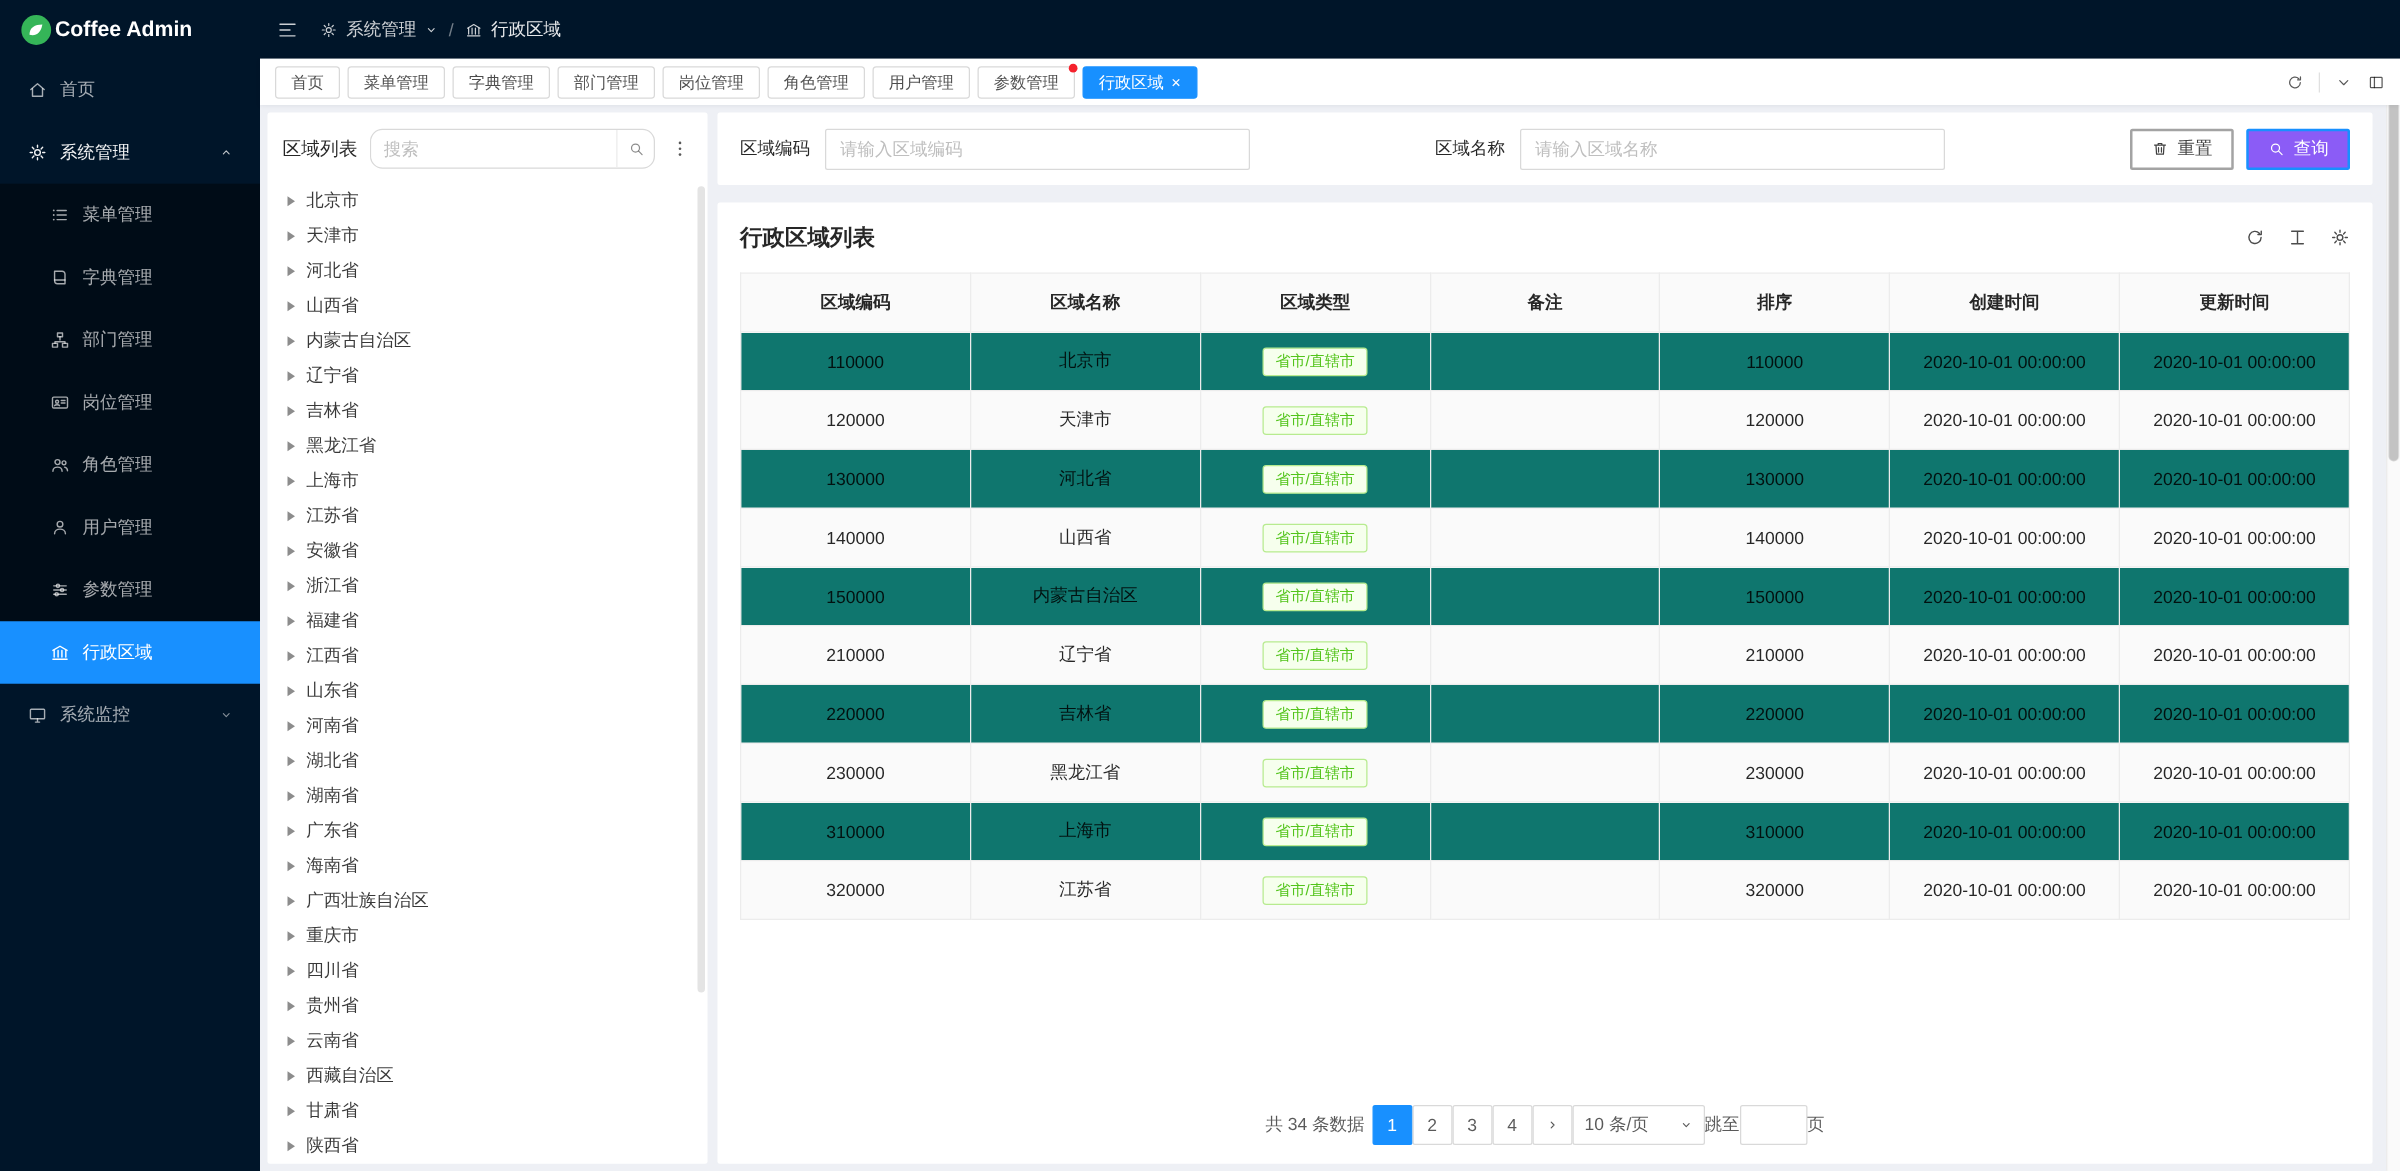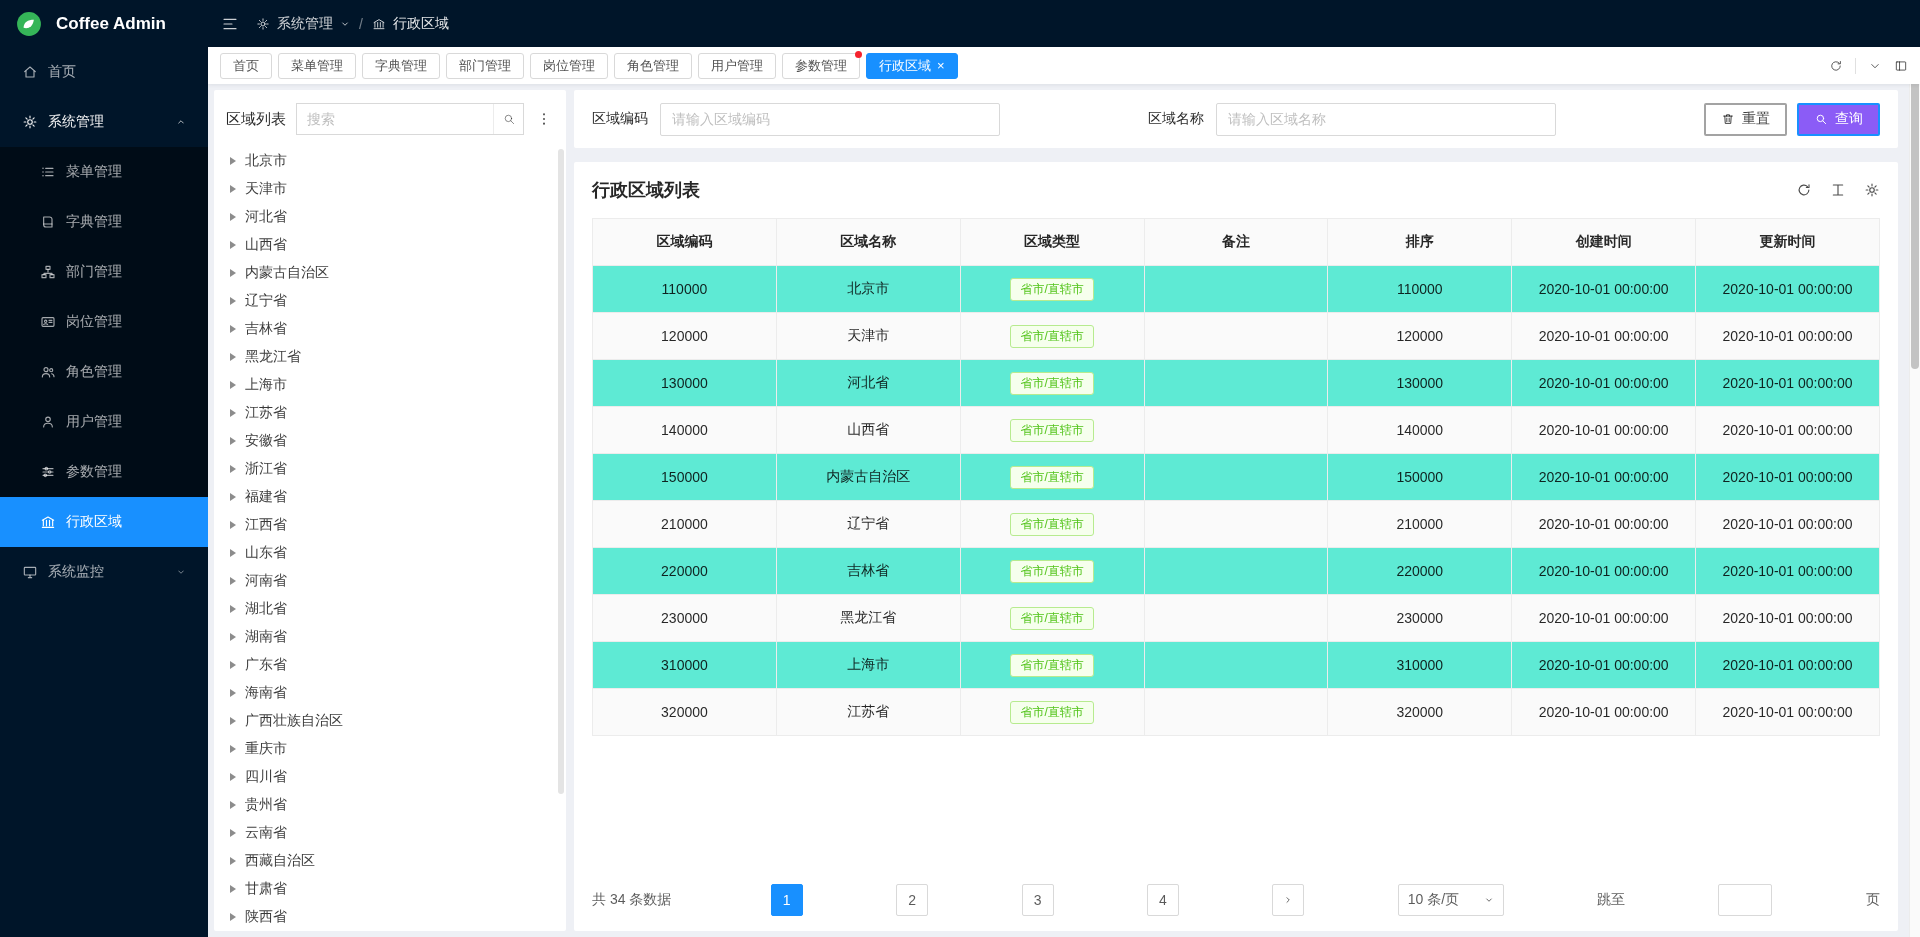--- a/index.html
+++ b/index.html
@@ -9,21 +9,21 @@
 
   
   .ic{width:16px;height:16px;fill:none;stroke:currentColor;stroke-width:1.7;
       stroke-linecap:round;stroke-linejoin:round;display:block}
   .ic.sm{width:14px;height:14px}
   .ic.xs{width:10px;height:10px;stroke-width:2.2}
 
   
   .sidebar{width:208px;flex-shrink:0;background:#001529;color:rgba(255,255,255,.65);
     display:flex;flex-direction:column;overflow:hidden}
-  .logo{height:47px;display:flex;align-items:center;gap:14px;padding:0 16px;cursor:pointer}
+  .logo{height:47px;display:flex;align-items:center;gap:2px;padding:0 16px;cursor:pointer}
   .logo svg{width:26px;height:26px;display:block}
   .logo-text{color:#fff;font-weight:bold;font-size:17px;white-space:nowrap}
   .menu{flex:1}
   .menu-item{height:50px;display:flex;align-items:center;gap:10px;padding:0 22px;
     cursor:pointer;font-size:14px;white-space:nowrap}
   .menu-item .chev{margin-left:auto;opacity:.8}
   .menu-item.open{color:rgba(255,255,255,.95)}
   .submenu{background:#000c17}
   .submenu .menu-item{padding-left:40px}
   .submenu .menu-item.active{background:#1890ff;color:#fff}
@@ -61,21 +61,21 @@
 
   
   .content{flex:1;display:flex;gap:8px;padding:6px 22px 6px 6px;overflow:hidden}
 
   
   .tree-panel{width:352px;flex-shrink:0;background:#fff;border-radius:2px;
     display:flex;flex-direction:column;overflow:hidden}
   .tree-head{display:flex;align-items:center;gap:10px;padding:13px 12px 10px}
   .tree-title{font-weight:normal;font-size:15px;white-space:nowrap}
   .tree-search{flex:1;display:flex;align-items:center;height:32px;
-    border:1px solid #d9d9d9;border-radius:0;overflow:hidden;background:#fff}
+    border:1px solid #d9d9d9;border-radius:10px;overflow:hidden;background:#fff}
   .tree-search input{flex:1;border:0;outline:none;padding:0 10px;font-size:14px;min-width:0}
   .search-suffix{width:30px;height:100%;display:flex;align-items:center;justify-content:center;
     color:rgba(0,0,0,.45);cursor:pointer;border-left:1px solid #ececec}
   .tree-more{color:rgba(0,0,0,.65);cursor:pointer;padding:2px}
   .tree-list{flex:1;overflow:hidden;padding:2px 14px 0 10px;position:relative}
   .tree-item{height:28px;display:flex;align-items:center;gap:9px;padding:0 6px;
     cursor:pointer;color:rgba(0,0,0,.78);font-size:14px;white-space:nowrap}
   .caret{width:0;height:0;border-left:6px solid rgba(0,0,0,.45);
     border-top:4px solid transparent;border-bottom:4px solid transparent;flex-shrink:0}
   .tree-thumb{position:absolute;right:2px;top:4px;width:6px;height:82%;
@@ -99,27 +99,27 @@
   .table-card{flex:1;background:#fff;border-radius:2px;margin-top:14px;
     display:flex;flex-direction:column;padding:0 18px;overflow:hidden}
   .table-head{display:flex;align-items:center;height:56px;flex-shrink:0}
   .table-title{font-weight:bold;font-size:18px}
   .table-tools{margin-left:auto;display:flex;gap:18px;color:rgba(0,0,0,.7)}
   .table-tools span{cursor:pointer}
   table{width:100%;border-collapse:collapse;table-layout:fixed}
   th,td{border:1px solid #ececec;height:47px;text-align:center;padding:0 8px;
     font-size:14px;overflow:hidden;white-space:nowrap;text-overflow:ellipsis}
   th{background:#fafafa;font-weight:bold;color:rgba(0,0,0,.85)}
-  tbody tr{background:#5eead4}
+  tbody tr{background:#0f766e}
   tbody tr:nth-of-type(even){background:#fafafa}
   .badge{display:inline-block;padding:1px 9px;font-size:12px;line-height:19px;
     color:#52c41a;background:#f6ffed;border:1px solid #b7eb8f;border-radius:3px}
 
   
-  .pager{margin-top:auto;display:flex;align-items:center;justify-content:space-between;
+  .pager{margin-top:auto;display:flex;align-items:center;justify-content:center;
     gap:0;height:62px;color:rgba(0,0,0,.65);flex-shrink:0}
   .pager-total{margin-right:6px}
   .page-btn{min-width:32px;height:32px;border:1px solid #d9d9d9;border-radius:2px;background:#fff;
     display:inline-flex;align-items:center;justify-content:center;cursor:pointer;
     font-size:14px;color:rgba(0,0,0,.65)}
   .page-btn.active{background:#1890ff;border-color:#1890ff;color:#fff}
   .page-size{height:32px;min-width:106px;border:1px solid #d9d9d9;border-radius:2px;background:#fff;
     display:inline-flex;align-items:center;justify-content:space-between;padding:0 9px;gap:6px;cursor:pointer}
   .jump-input{width:54px;height:32px;border:1px solid #d9d9d9;border-radius:2px;outline:none;padding:0 8px}
 

